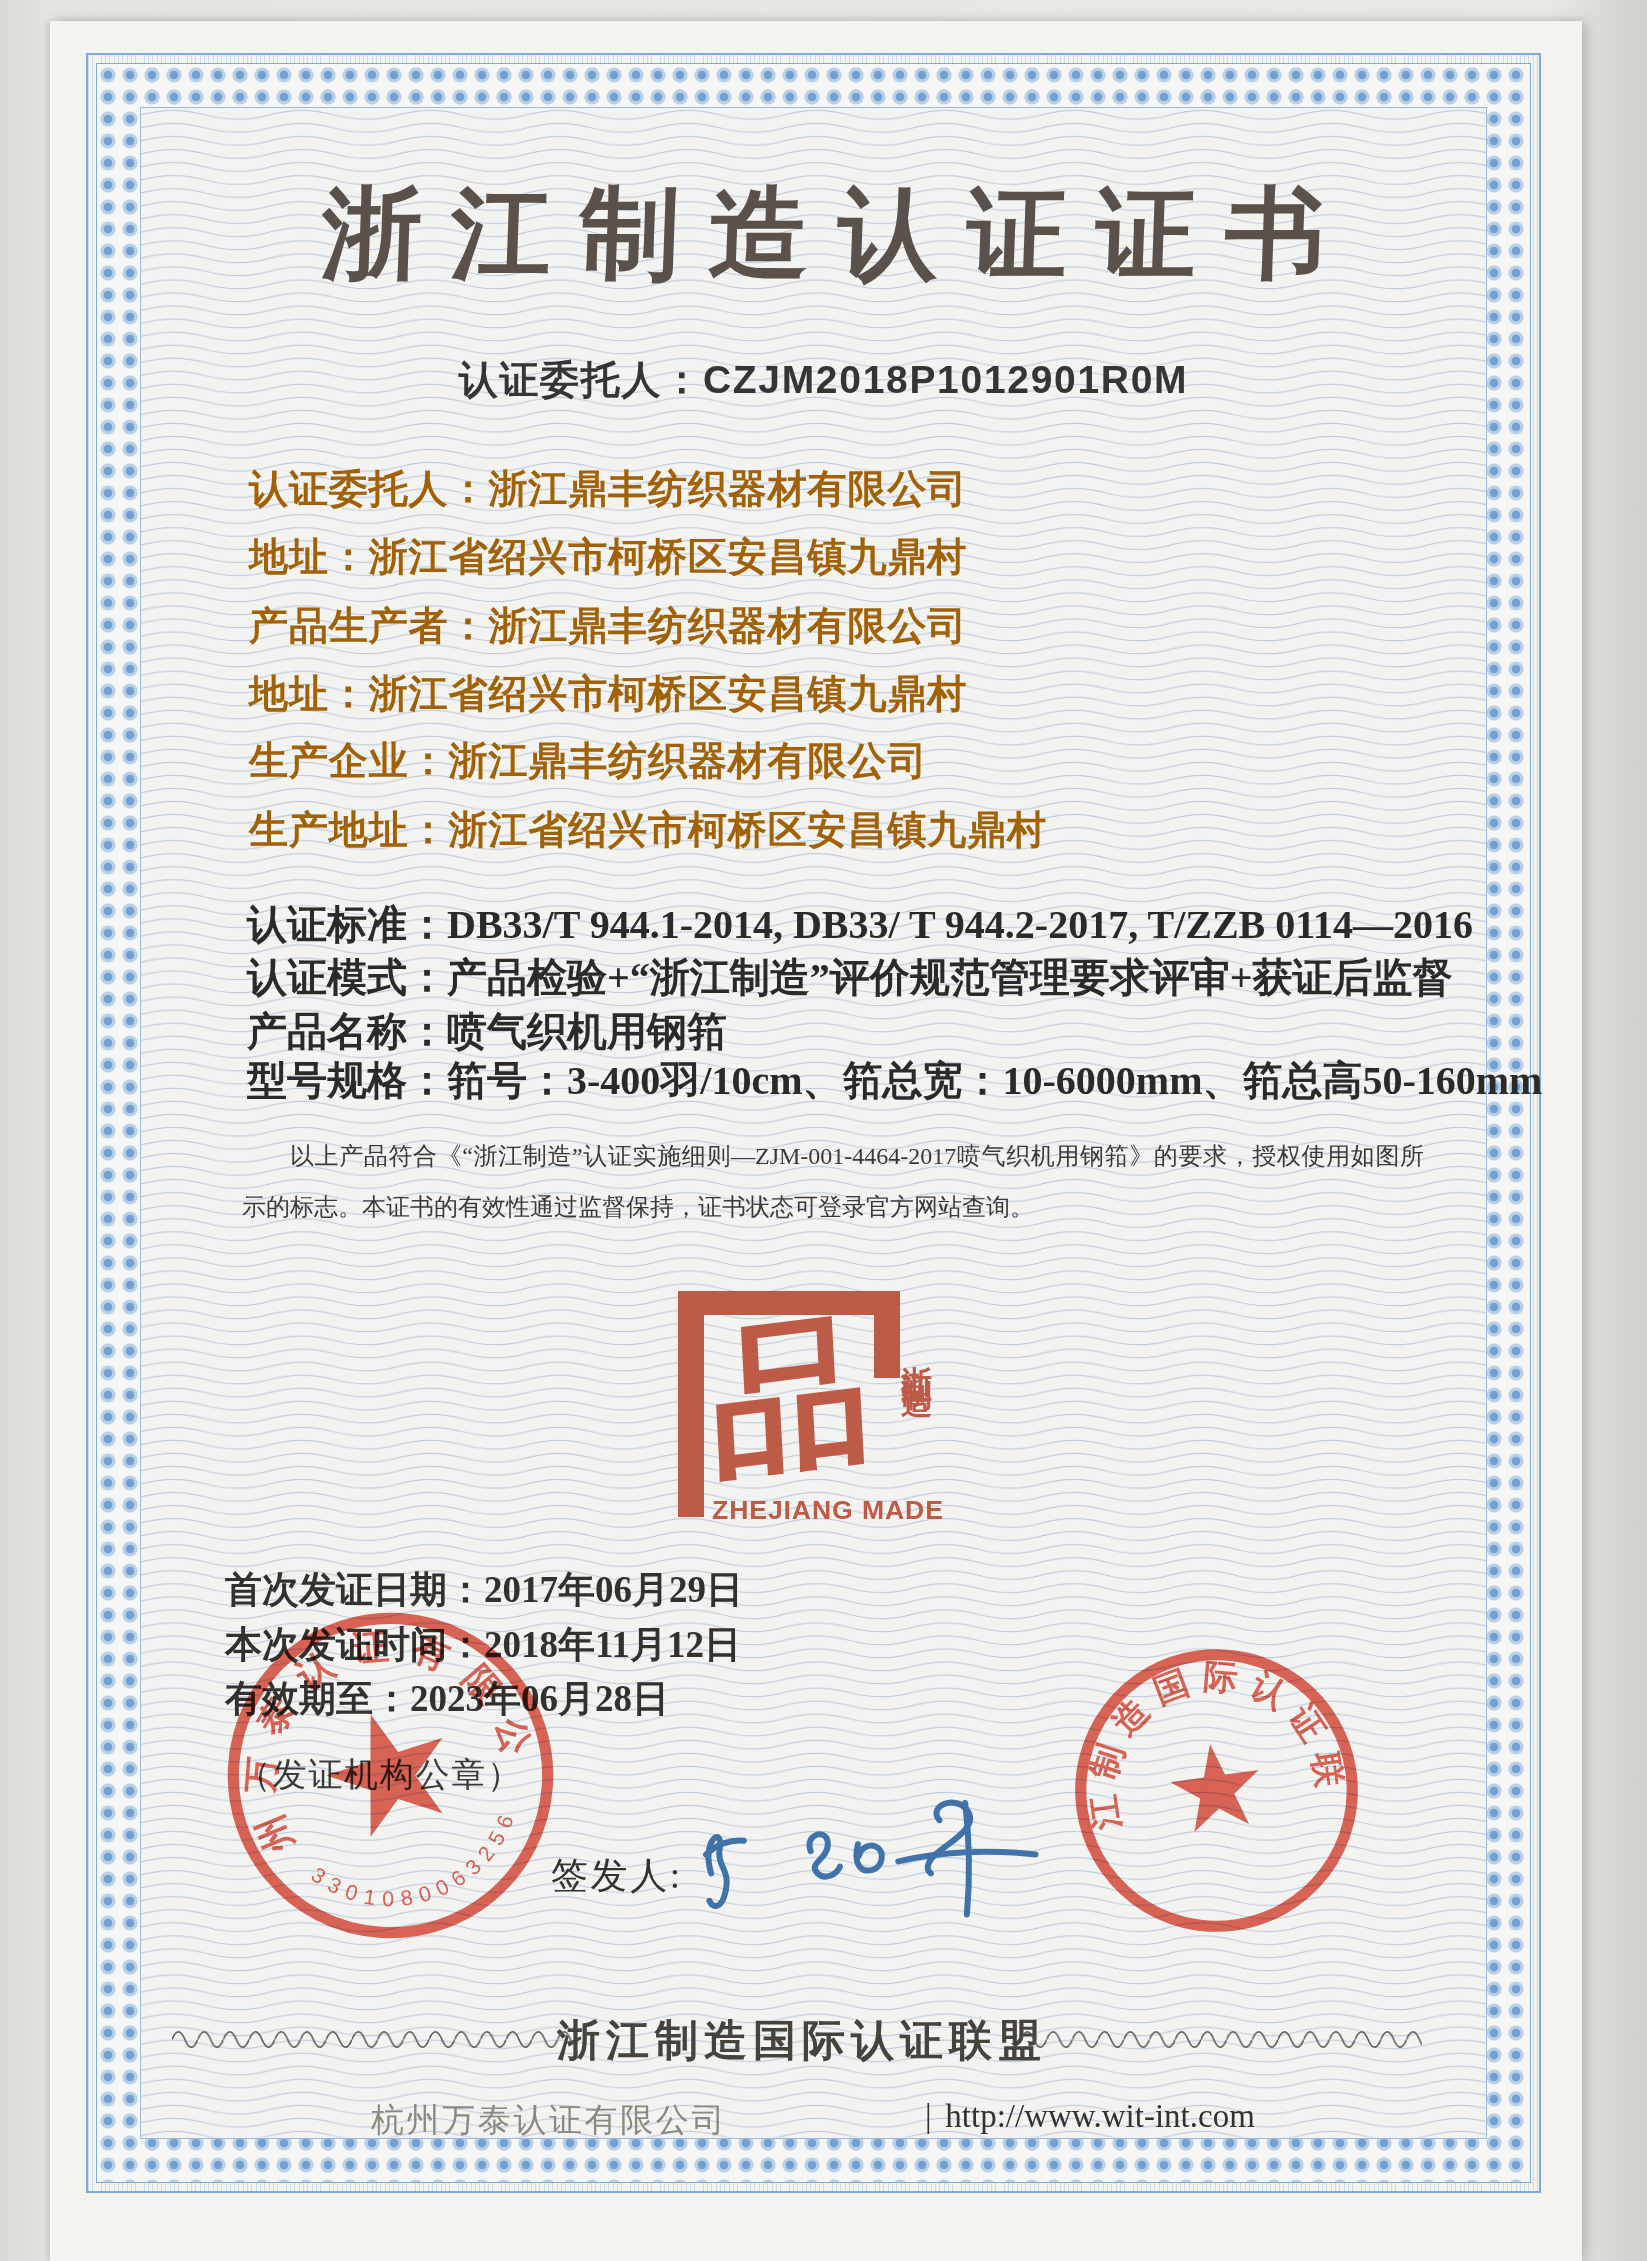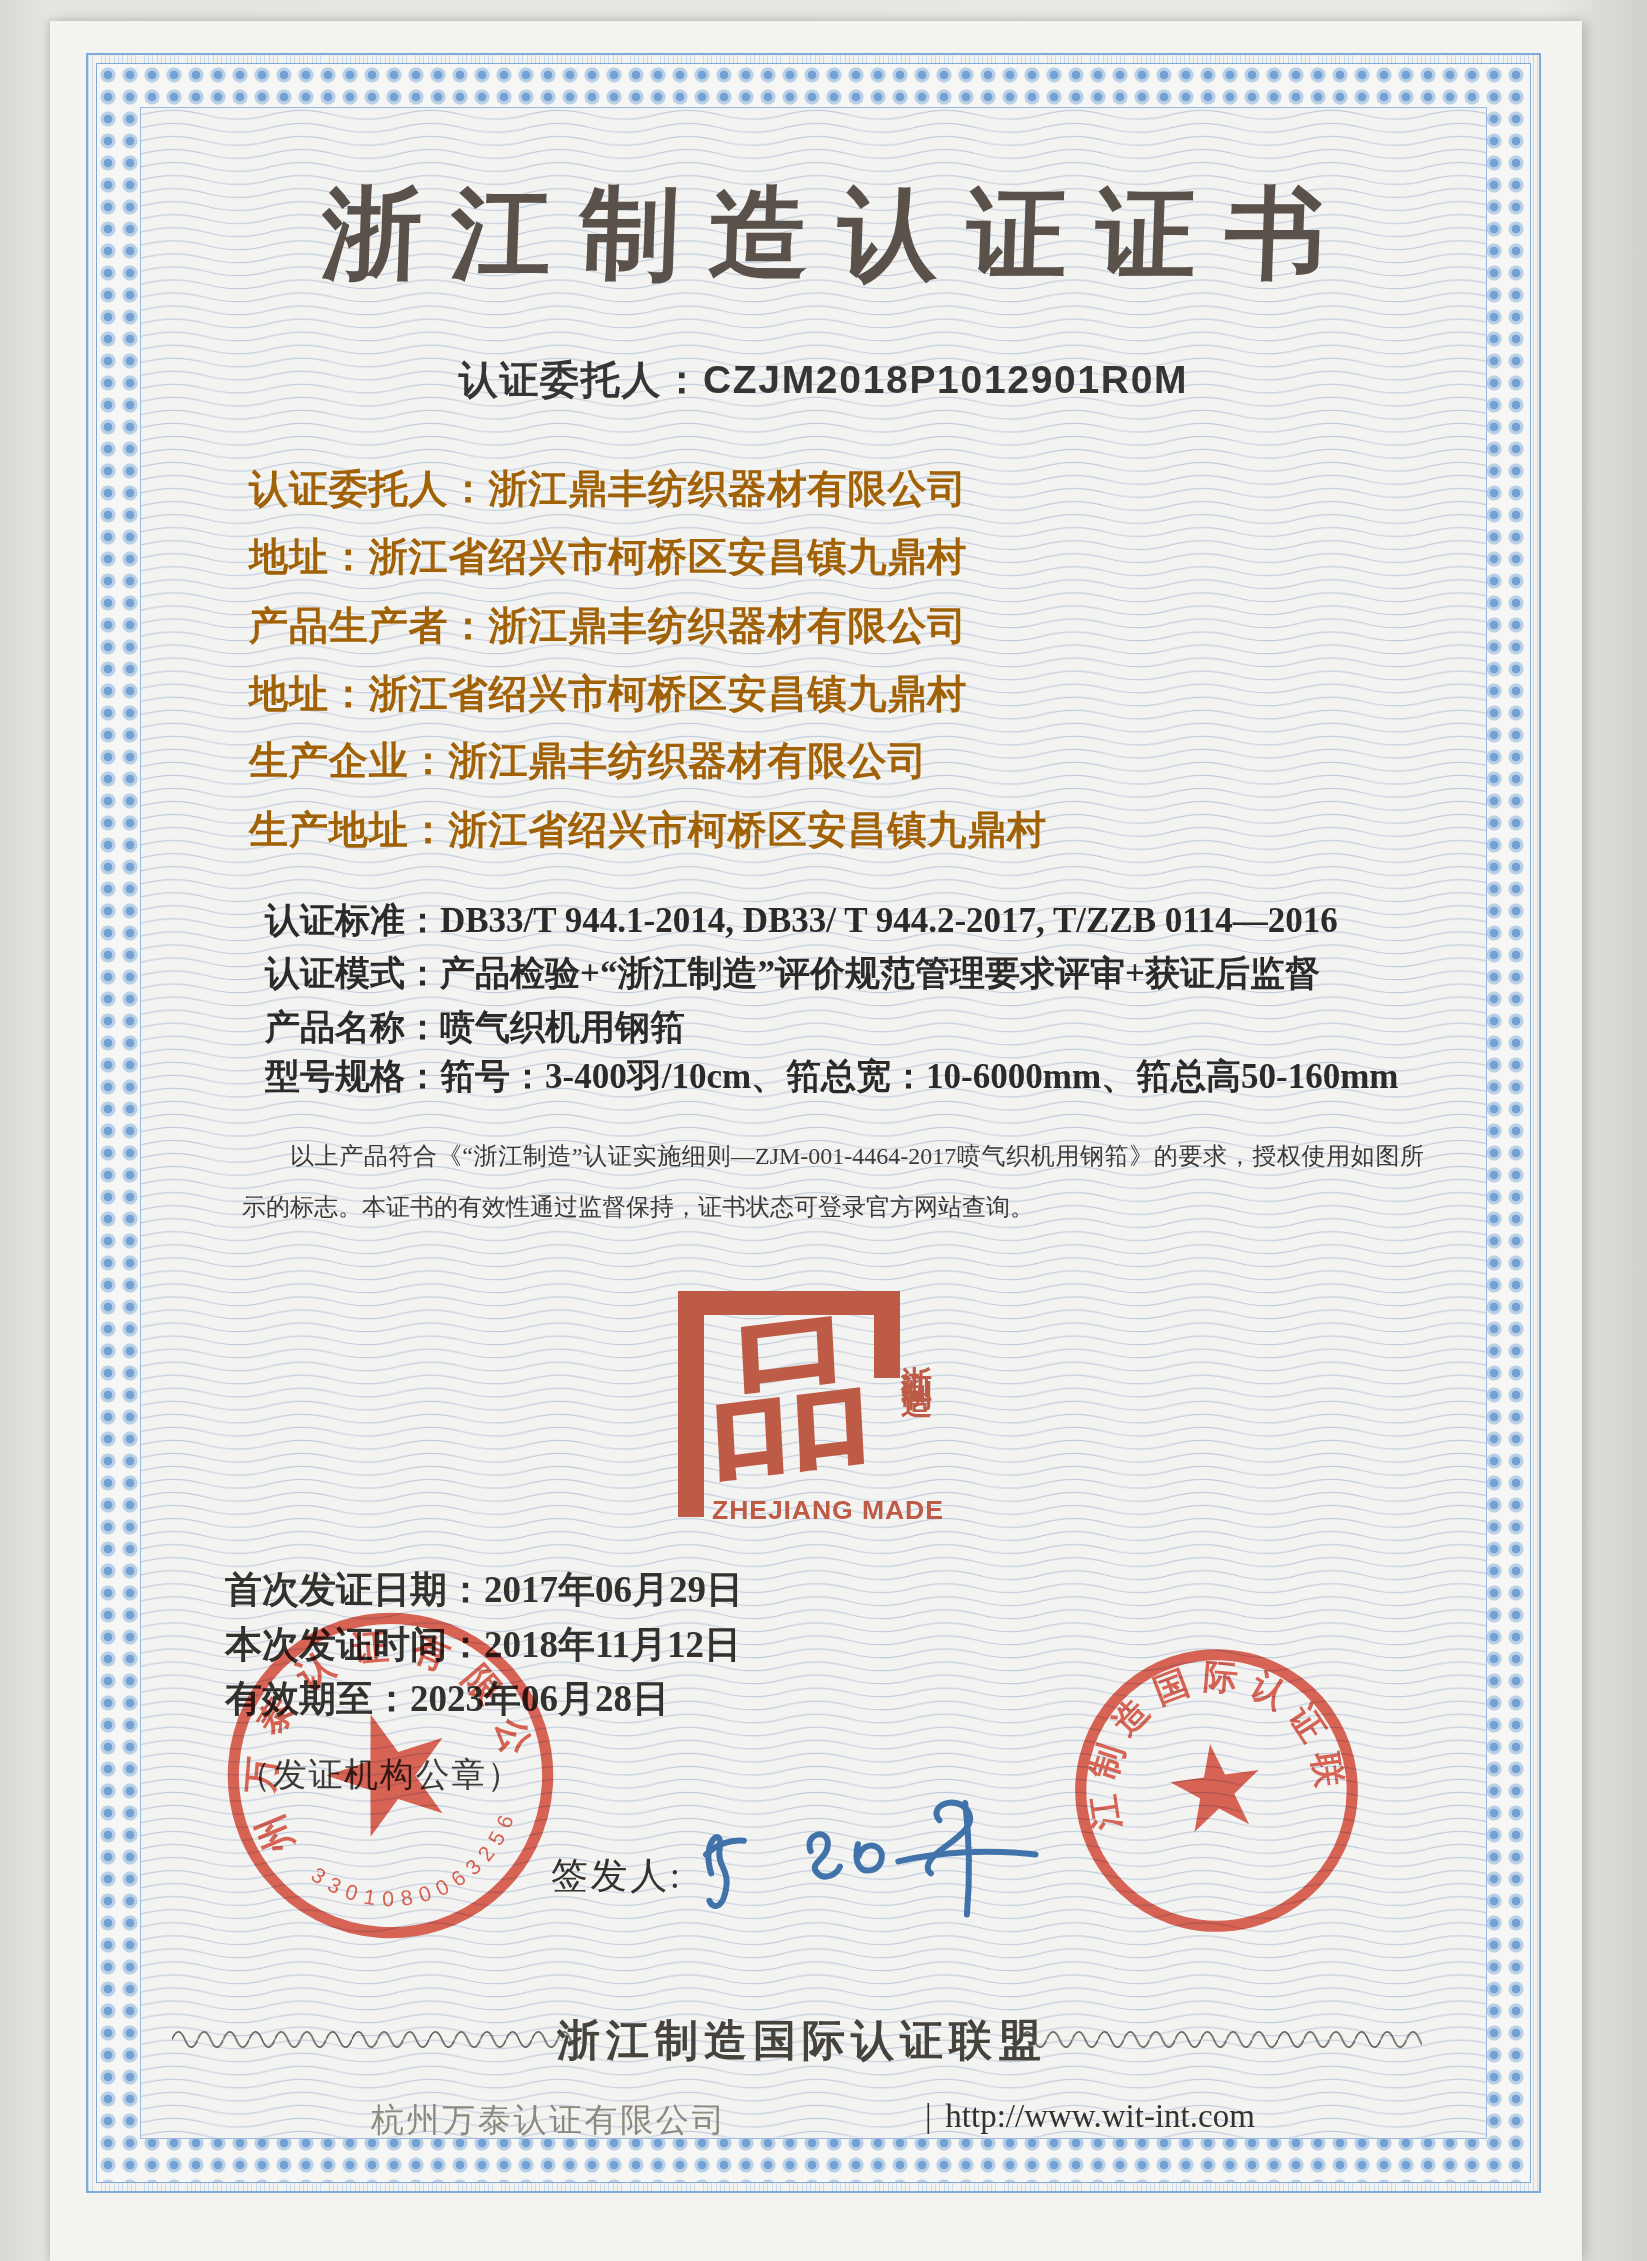--- a/index.html
+++ b/index.html
@@ -37,21 +37,21 @@
     left:0;right:0;top:168px;text-align:center;
     font-size:100px;font-weight:700;letter-spacing:29px;text-indent:29px;
     color:#59514a;transform:skewX(-2deg);
   }
   .certno{
     left:0;right:0;top:353px;text-align:center;
     font-family:"Liberation Sans","DejaVu Sans",sans-serif;
     font-size:39px;font-weight:700;letter-spacing:1.7px;color:#353535;
   }
   .infoline{left:249px;font-size:39px;font-weight:700;color:#a16207;letter-spacing:0.9px;}
-  .detline{left:265px;font-size:35px;font-weight:700;color:#2b2a28;font-family:Liberation Serif, serif;}
+  .detline{left:247px;font-size:40px;font-weight:700;color:#2b2a28;font-family:Liberation Serif, serif;}
   .statement{
     position:absolute;left:242px;top:1131px;width:1182px;
     font-size:24px;line-height:51px;color:#3a3938;text-indent:2em;
     white-space:normal;text-align:justify;
   }
   .dateline{left:225px;font-size:37px;font-weight:700;color:#33312e;}
   .sealnote{left:225px;top:1752px;font-size:34px;color:#3c3b39;letter-spacing:1.7px;margin-left:12px;}
   .qianfa{left:551px;top:1851px;font-size:37px;color:#34322f;letter-spacing:2.6px;}
   .alliance{
     left:0;width:1604px;top:2012px;text-align:center;

